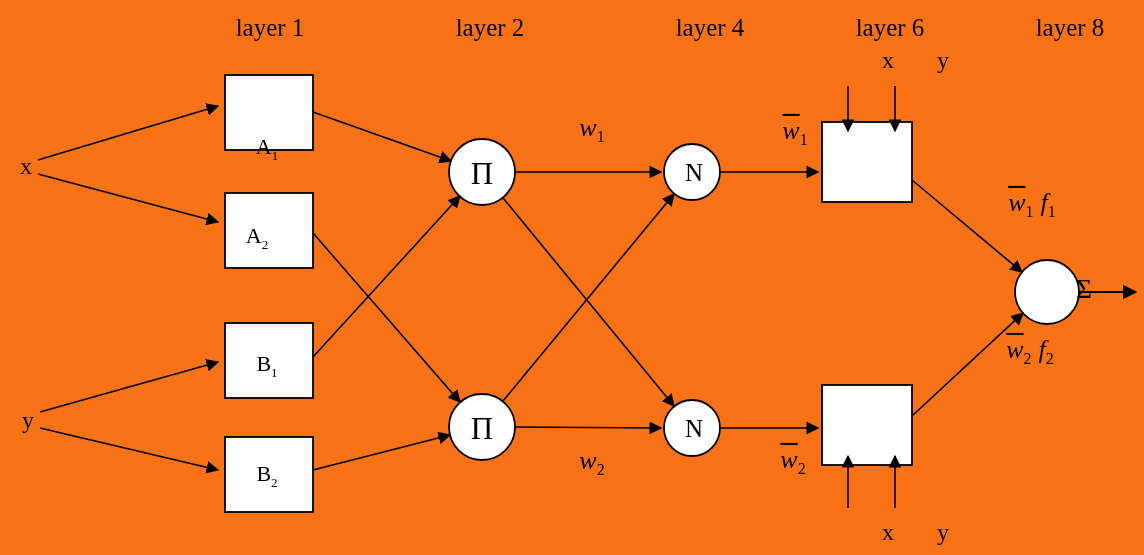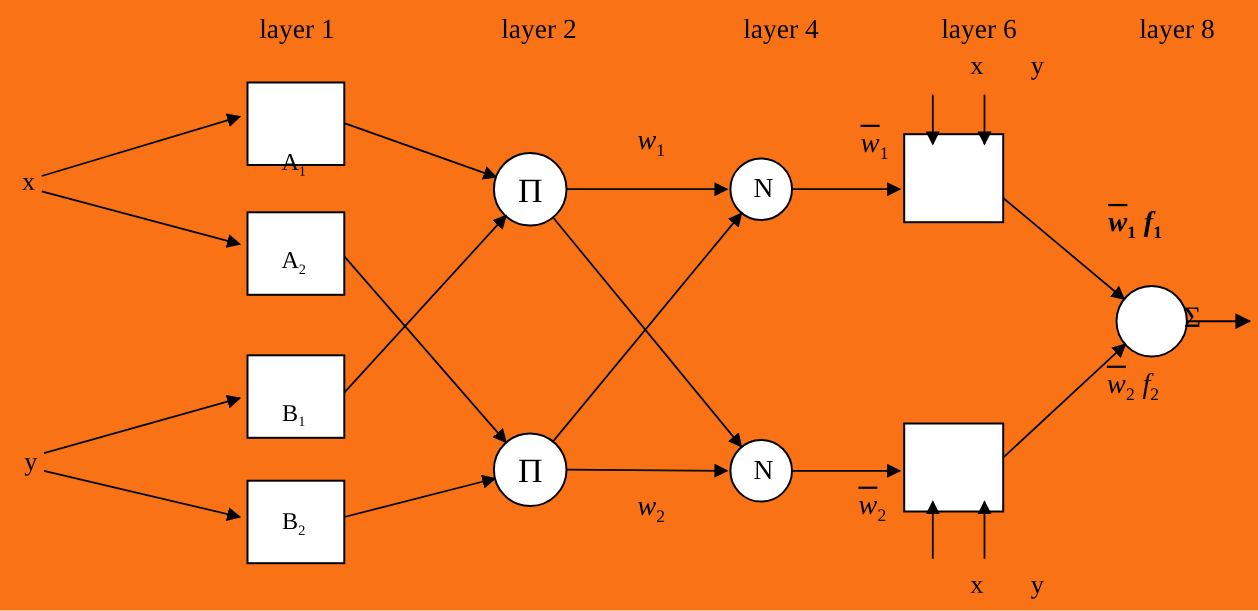--- a/index.html
+++ b/index.html
@@ -93,37 +93,37 @@
   <div class="lbl layer-label" style="left:270px; top:27px;">layer 1</div>
   <div class="lbl layer-label" style="left:490px; top:27px;text-align:center;">layer 2</div>
   <div class="lbl layer-label" style="left:710px; top:27px;">layer 4</div>
   <div class="lbl layer-label" style="left:890px; top:27px;">layer 6</div>
   <div class="lbl layer-label" style="left:1070px; top:27px;">layer 8</div>
 
   <div class="lbl io-label" style="left:26px; top:166px;">x</div>
   <div class="lbl io-label" style="left:28px; top:420px;">y</div>
 
   <div class="lbl node-label" style="left:267px; top:109px;margin-top:40px;"><span>A</span><sub>1</sub></div>
-  <div class="lbl node-label" style="left:267px; top:238px;"><span>A</span><sub>2</sub></div>
-  <div class="lbl node-label" style="left:267px; top:366px;margin-top:11px;"><span>B</span><sub>1</sub></div>
+  <div class="lbl node-label" style="left:257px; top:238px;"><span>A</span><sub>2</sub></div>
+  <div class="lbl node-label" style="left:267px; top:366px;"><span>B</span><sub>1</sub></div>
   <div class="lbl node-label" style="left:267px; top:476px;"><span>B</span><sub>2</sub></div>
 
   <div class="lbl op-pi" style="left:482px; top:173px;">Π</div>
   <div class="lbl op-pi" style="left:482px; top:428px;">Π</div>
   <div class="lbl op-n" style="left:694px; top:172px;">N</div>
   <div class="lbl op-n" style="left:694px; top:428px;">N</div>
   <div class="lbl op-sum" style="left:1084px; top:289px;">Σ</div>
 
   <div class="lbl weight-label" style="left:592px; top:130px;"><span class="it">w</span><sub>1</sub></div>
   <div class="lbl weight-label" style="left:592px; top:463px;"><span class="it">w</span><sub>2</sub></div>
 
   <div class="lbl weight-label" style="left:795px; top:133px;"><span class="it overbar">w</span><sub>1</sub></div>
   <div class="lbl weight-label" style="left:793px; top:462px;"><span class="it overbar">w</span><sub>2</sub></div>
 
-  <div class="lbl weight-label" style="left:1032px; top:205px;font-weight:bold;">
+  <div class="lbl weight-label" style="left:1032px; top:205px;">
     <span class="it overbar">w</span><sub>1</sub><span class="it fterm">f</span><sub>1</sub>
   </div>
   <div class="lbl weight-label" style="left:1030px; top:352px;text-align:center;">
     <span class="it overbar">w</span><sub>2</sub><span class="it fterm">f</span><sub>2</sub>
   </div>
 
   <div class="lbl io-label" style="left:888px; top:60px;">x</div>
   <div class="lbl io-label" style="left:943px; top:60px;">y</div>
   <div class="lbl io-label" style="left:888px; top:532px;">x</div>
   <div class="lbl io-label" style="left:943px; top:532px;">y</div>

